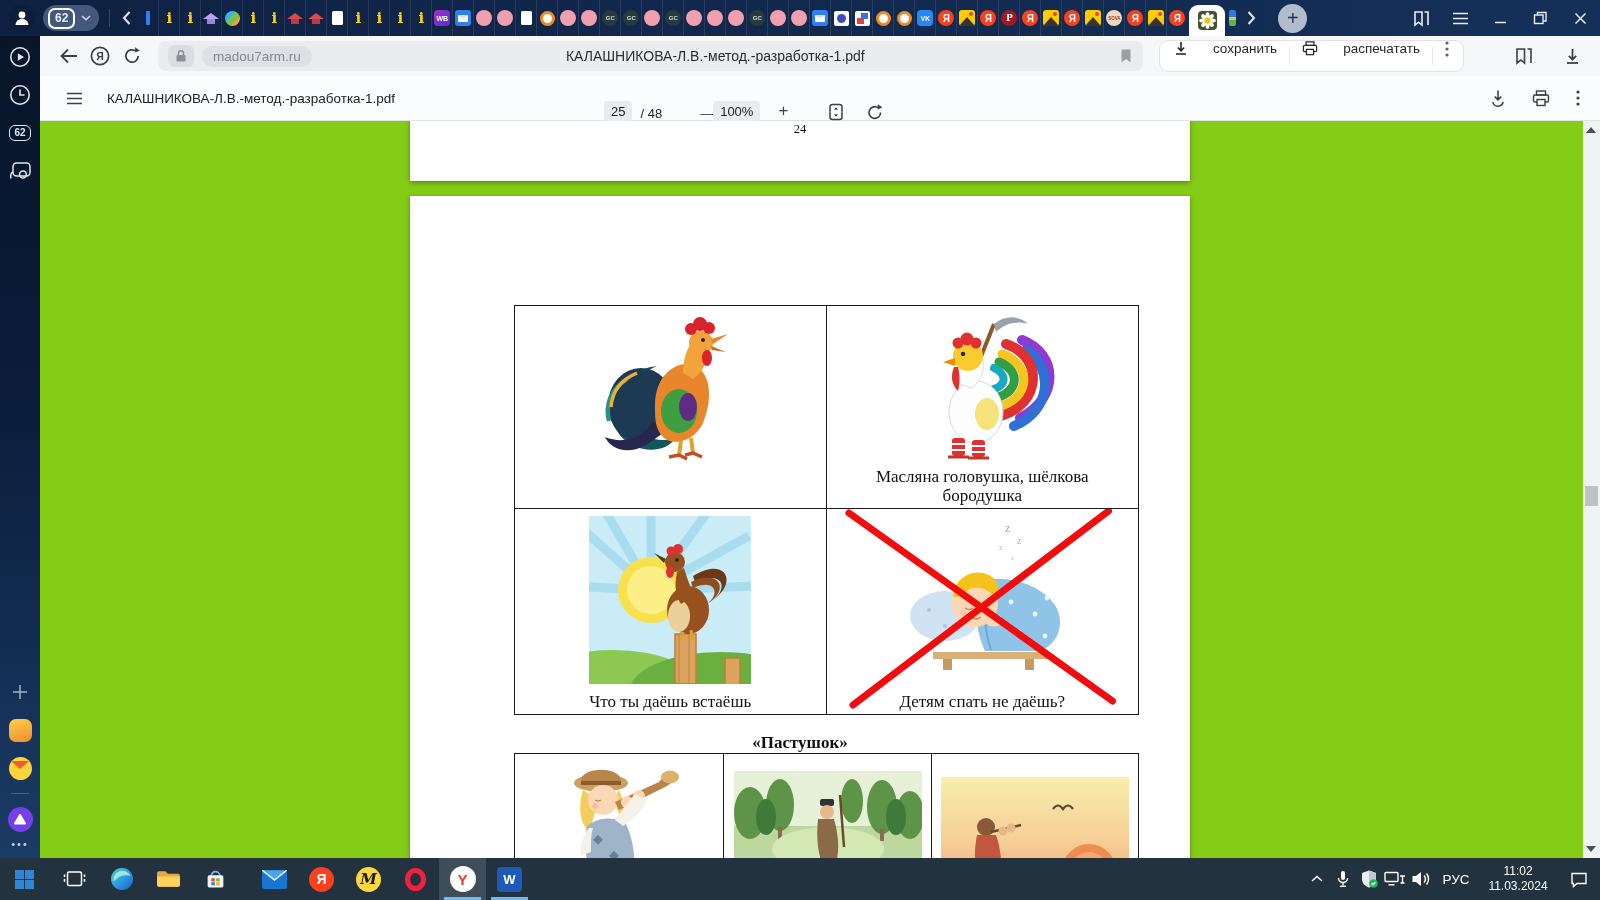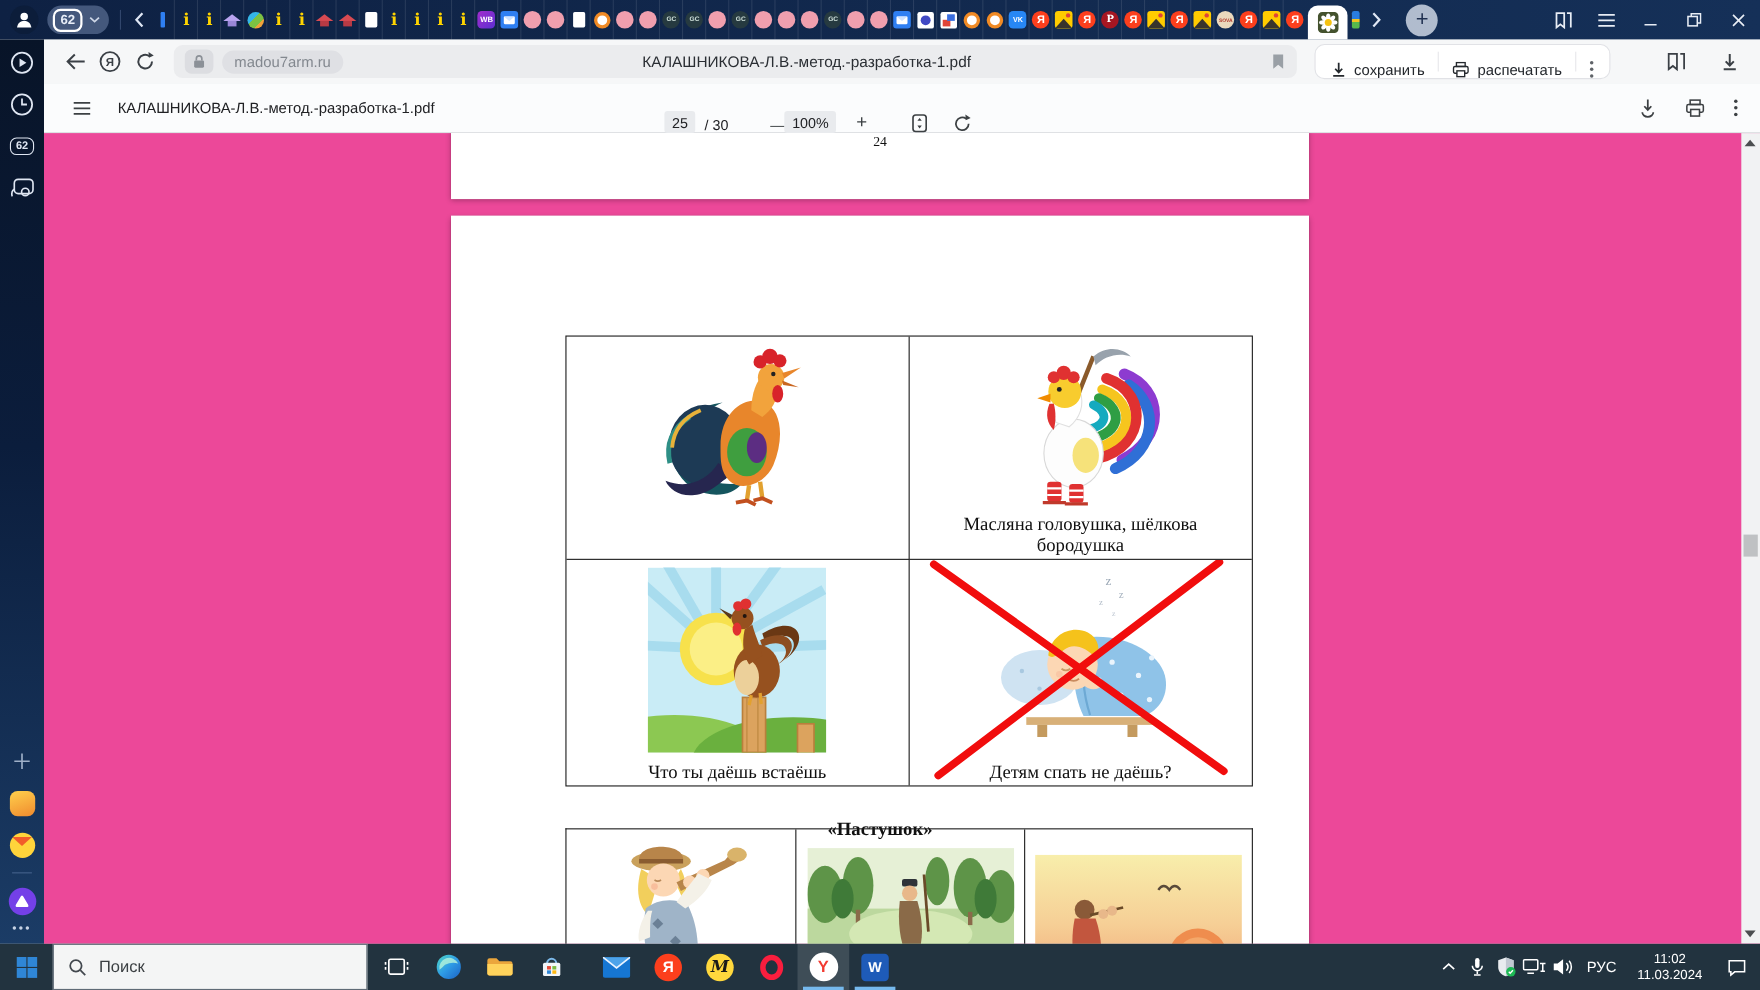--- a/index.html
+++ b/index.html
@@ -64,21 +64,21 @@
   .toolbar{position:absolute;left:40px;top:36px;width:1560px;height:40px;background:#f6f7f8;
     display:flex;align-items:center;padding:0 12px;color:#3b4046}
   .tbicon{width:32px;height:32px;display:flex;align-items:center;justify-content:center;flex:none}
   .addressbar{flex:1;height:30px;background:#ebecee;border-radius:8px;display:flex;align-items:center;
     padding:0 10px;margin:0 10px}
   .lockchip{width:26px;height:22px;background:#dcdde1;border-radius:6px;display:flex;align-items:center;justify-content:center;margin-right:8px;flex:none}
   .domainchip{background:#dfe0e4;border-radius:12px;padding:3px 11px;font-size:13.5px;color:#83888f;flex:none}
   .abtitle{flex:1;text-align:center;font-size:14px;color:#2a2e33;white-space:nowrap;overflow:hidden}
   .actions{display:flex;align-items:center;background:#fff;border:1px solid #e1e2e6;border-radius:9px;
     height:32px;padding:0 2px;margin-left:6px;font-size:13.5px;color:#24282d;flex:none}
-  .actions .item{display:flex;align-items:flex-end;gap:7px;padding:0 12px;height:100%}
+  .actions .item{display:flex;align-items:flex-start;gap:25px;padding:0 12px;height:100%}
   .actions .asep{width:1px;height:18px;background:#e6e7ea}
 
   
   .pdfbar{position:absolute;left:40px;top:76px;width:1560px;height:45px;background:#fbfcfd;
     border-bottom:1px solid #dfe1e4;display:flex;align-items:center;color:#202124;font-size:13px}
   .pb-left{display:flex;align-items:center;margin-left:26px;gap:24px}
   .pb-title{font-size:13.5px;color:#202124}
   .pb-center{position:absolute;left:564px;top:0;height:45px;display:flex;align-items:flex-end}
   .valbox{background:#e9ebee;border-radius:3px;padding:2.5px 7px}
   .pb-right{margin-left:auto;display:flex;align-items:center;gap:26px;margin-right:20px}
@@ -91,29 +91,29 @@
   .sb-62{border:1.5px solid #dfe6f2;border-radius:6px;font-size:10px;font-weight:bold;padding:2px 4px;line-height:1}
   .sb-spacer{flex:1}
   .sb-divider{width:18px;height:1px;background:#44618c;margin:6px 0}
   .app-orange{width:23px;height:23px;border-radius:7px;background:linear-gradient(160deg,#ffd14d,#f08a2e)}
   .app-ymail{position:relative;width:23px;height:23px;border-radius:50%;background:#ffd43b;overflow:hidden}
   .app-ymail::before{content:"";position:absolute;left:2px;top:4px;border-left:9.5px solid transparent;border-right:9.5px solid transparent;border-top:8px solid #f25c2a}
   .app-alice{width:25px;height:25px;border-radius:50%;background:#7440e8;display:flex;align-items:center;justify-content:center}
   .sb-dots{font-size:11px;letter-spacing:2px;color:#c6d2e4;margin-bottom:8px}
 
   
-  .viewer{position:absolute;left:40px;top:121px;width:1560px;height:737px;background:#ec4899;overflow:hidden}
+  .viewer{position:absolute;left:40px;top:121px;width:1560px;height:737px;background:#84cc16;overflow:hidden}
   .page{position:absolute;background:#fff;box-shadow:0 2px 5px rgba(0,0,0,.30),0 0 1px rgba(0,0,0,.25)}
   .page24{left:370px;top:-4px;width:780px;height:64px}
   .pagenum{position:absolute;top:5px;left:0;width:100%;text-align:center;
     font-family:"Liberation Serif",serif;font-size:12.5px;color:#111}
   .page25{left:370px;top:75px;width:780px;height:710px}
   .serif{font-family:"Liberation Serif",serif;color:#101010}
   .h-sec{position:absolute;left:0;width:100%;text-align:center;font-weight:bold;font-size:17px}
-  .h1{top:72px}.h2{top:548px}
+  .h1{top:72px}.h2{top:537px}
   .tbl1{position:absolute;left:104px;top:109px;width:625px;height:410px;border:1.6px solid #1a1a1a;
     display:grid;grid-template-columns:1fr 1fr;grid-template-rows:203px 1fr}
   .cell{position:relative;display:flex;justify-content:center}
   .cb{border-bottom:1.6px solid #1a1a1a}
   .cr{border-right:1.6px solid #1a1a1a}
   .cap{position:absolute;bottom:3px;left:0;width:100%;text-align:center;font-size:17px;line-height:19px}
   .cap.two{width:84%;left:8%}
   .art{display:block}
   .redx{position:absolute;left:0;top:0;width:100%;height:100%;pointer-events:none}
   .tbl2{position:absolute;left:104px;top:557px;width:625px;height:300px;border:1.6px solid #1a1a1a;border-bottom:none;
@@ -448,21 +448,21 @@
 
   <div class="pdfbar">
     <div class="pb-left">
       <svg width="17" height="13" viewBox="0 0 17 13">
         <path d="M1,1.5 h15 M1,6.5 h15 M1,11.5 h15" stroke="#3c4043" stroke-width="1.6"></path>
       </svg>
       <span class="pb-title">КАЛАШНИКОВА-Л.В.-метод.-разработка-1.pdf</span>
     </div>
     <div class="pb-center">
       <span class="valbox">25</span>
-      <span style="margin-left:8px">/ 30</span>
+      <span style="margin-left:8px">/ 48</span>
       <span style="margin-left:38px;color:#3c4043">—</span>
       <span class="valbox" style="">100%</span>
       <span style="margin-left:18px;font-size:17px;color:#3c4043">+</span>
       <svg style="margin-left:40px" width="16" height="18" viewBox="0 0 16 18">
         <rect x="2" y="1.5" width="12" height="15" rx="2.5" fill="none" stroke="#3c4043" stroke-width="1.5"></rect>
         <path d="M8,4.2 l2,2.6 h-4 z M8,13.8 l2,-2.6 h-4 z" fill="#3c4043"></path>
       </svg>
       <svg style="margin-left:22px" width="18" height="18" viewBox="0 0 18 18">
         <path d="M14.6,9.5 a5.8,5.8 0 1 1 -2.3,-4.6" fill="none" stroke="#3c4043" stroke-width="1.6"></path>
         <polygon points="11.6,1.2 12,6.4 16.4,4.2" fill="#3c4043"></polygon>
@@ -761,27 +761,20 @@
     <div class="tb-slot" style="width:48px">
       <svg width="19" height="19" viewBox="0 0 19 19">
         <g fill="#2f86d6">
             <rect width="9" height="9"></rect>
             <rect x="10" width="9" height="9"></rect>
             <rect y="10" width="9" height="9"></rect>
             <rect x="10" y="10" width="9" height="9"></rect>
           </g>
       </svg>
     </div>
-    <div class="searchbox">
-      <svg width="17" height="17" viewBox="0 0 17 17">
-        <circle cx="7" cy="7" r="5.2" fill="none" stroke="#42484e" stroke-width="1.6"></circle>
-        <line x1="11" y1="11" x2="15.5" y2="15.5" stroke="#42484e" stroke-width="1.6"></line>
-      </svg>
-      <span>Поиск</span>
-    </div>
     <div class="tb-slot" style="margin-left:3px">
       <svg width="23" height="18" viewBox="0 0 23 18">
         <rect x="4.5" y="2" width="14" height="13.5" rx="1.5" fill="none" stroke="#fff" stroke-width="1.5"></rect>
         <path d="M1.5,4.5 v8.5 M21.5,4.5 v8.5" stroke="#fff" stroke-width="1.5" stroke-dasharray="2.6 2"></path>
       </svg>
     </div>
     <div class="tb-slot">
       <svg width="26" height="26" viewBox="0 0 26 26">
         <defs>
             <linearGradient id="eg" x1="0" y1="0" x2="1" y2="1">

